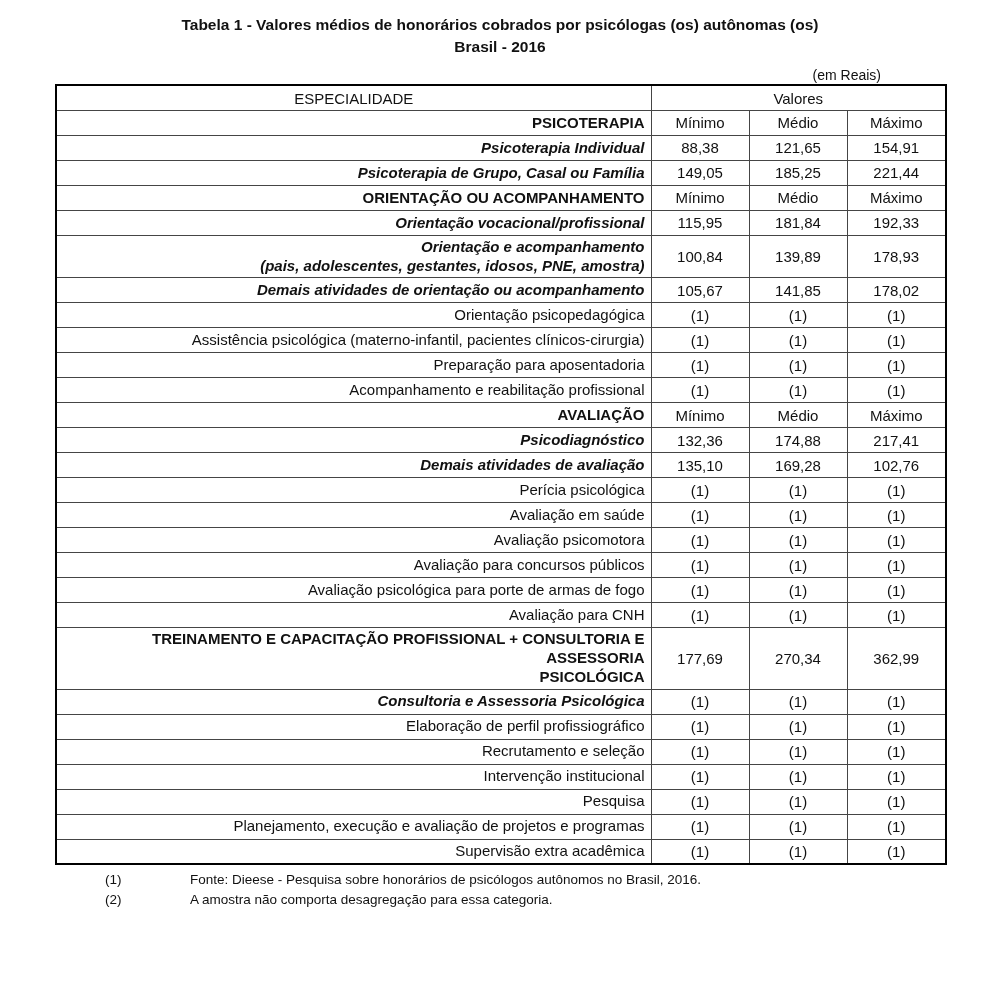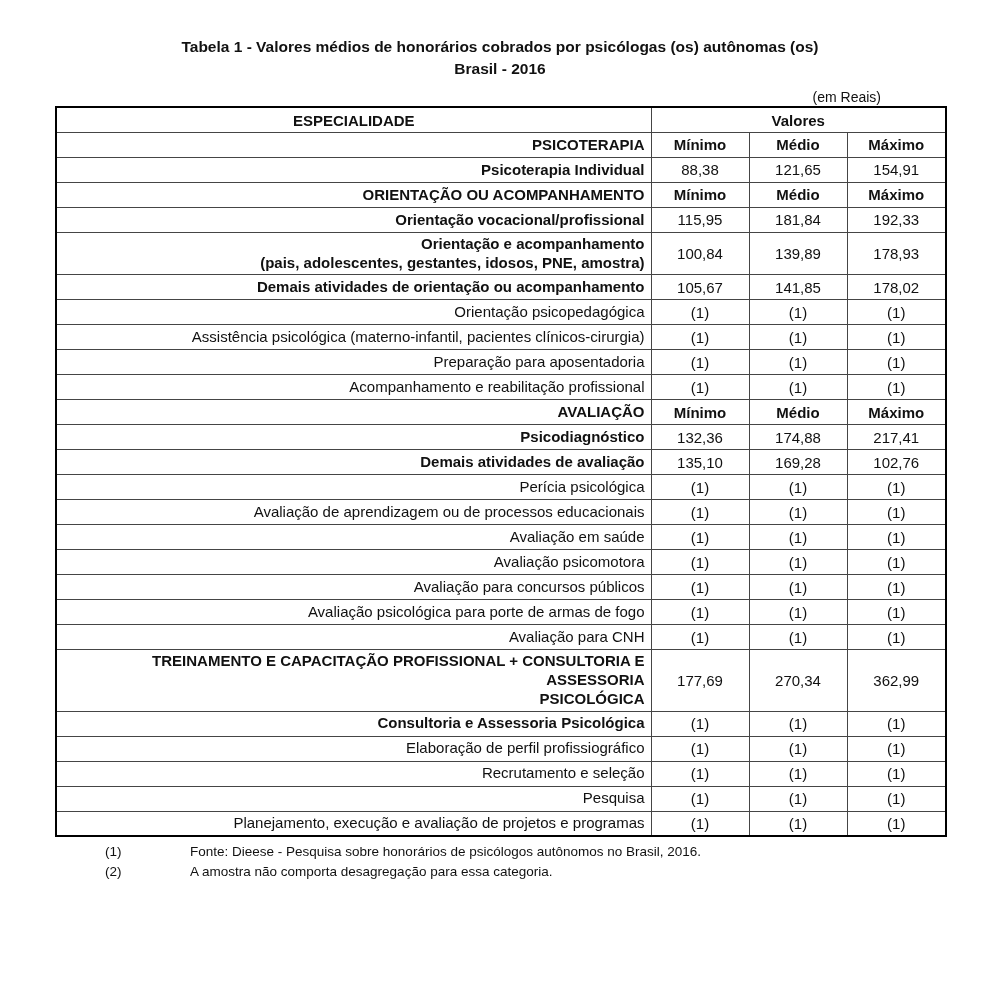--- a/index.html
+++ b/index.html
@@ -6,21 +6,21 @@
   html, body { margin: 0; padding: 0; }
   body {
     width: 1000px; height: 1000px;
     background: #ffffff;
     color: #1a1a1a;
     font-family: "Liberation Sans", sans-serif;
   }
   .page { position: relative; width: 1000px; height: 1000px; background: #fff; overflow: hidden; }
 
   .title {
-    padding-top: 36px;
+    padding-top: 14px;
     text-align: center;
     font-weight: bold;
     font-size: 15.5px;
     line-height: 1.4;
     color: #111;
   }
 
   .table-wrap { width: 894px; margin: 10px 0 0 55px; }
 
   .unit-note {
@@ -39,28 +39,28 @@
   }
   table.fees th, table.fees td {
     border: 1.4px solid #454545;
     font-size: 15px;
     padding: 2px 6px;
     color: #111;
     vertical-align: middle;
   }
   th.col-esp, th.col-val {
     text-align: center;
-    font-weight: bold;
+    font-weight: normal;
     height: 25px;
   }
   td.label { text-align: right; padding-left: 7px; height: 25px; line-height: 1.25; }
   td.val   { text-align: center; }
   tr.section td.label { font-weight: bold; }
-  tr.bold td.label    { font-weight: bold; }
-  td.val.vbold        { font-weight: bold; }
+  tr.bold td.label    { font-weight: bold; font-style: italic; }
+  td.val.vbold        { font-weight: normal; }
 
   .footnotes { margin: 5px 0 0 105px; font-size: 13.5px; color: #111; line-height: 1.45; }
   .footnote { display: flex; }
   .footnote .marker { width: 85px; flex: 0 0 85px; }
   .footnote .ftext { flex: 1; }
 </style>
 </head>
 <body>
 
 <div class="page">
@@ -92,20 +92,26 @@
             <td class="val vbold">Mínimo</td>
             <td class="val vbold">Médio</td>
             <td class="val vbold">Máximo</td>
           </tr>
           <tr class="bold">
             <td class="label">Psicoterapia Individual</td>
             <td class="val">88,38</td>
             <td class="val">121,65</td>
             <td class="val">154,91</td>
           </tr>
+          <tr class="bold">
+            <td class="label">Psicoterapia de Grupo, Casal ou Família</td>
+            <td class="val">149,05</td>
+            <td class="val">185,25</td>
+            <td class="val">221,44</td>
+          </tr>
           <tr class="section">
             <td class="label">ORIENTAÇÃO OU ACOMPANHAMENTO</td>
             <td class="val vbold">Mínimo</td>
             <td class="val vbold">Médio</td>
             <td class="val vbold">Máximo</td>
           </tr>
           <tr class="bold">
             <td class="label">Orientação vocacional/profissional</td>
             <td class="val">115,95</td>
             <td class="val">181,84</td>
@@ -168,26 +174,20 @@
             <td class="val">169,28</td>
             <td class="val">102,76</td>
           </tr>
           <tr class="regular">
             <td class="label">Perícia psicológica</td>
             <td class="val">(1)</td>
             <td class="val">(1)</td>
             <td class="val">(1)</td>
           </tr>
           <tr class="regular">
-            <td class="label">Avaliação de aprendizagem ou de processos educacionais</td>
-            <td class="val">(1)</td>
-            <td class="val">(1)</td>
-            <td class="val">(1)</td>
-          </tr>
-          <tr class="regular">
             <td class="label">Avaliação em saúde</td>
             <td class="val">(1)</td>
             <td class="val">(1)</td>
             <td class="val">(1)</td>
           </tr>
           <tr class="regular">
             <td class="label">Avaliação psicomotora</td>
             <td class="val">(1)</td>
             <td class="val">(1)</td>
             <td class="val">(1)</td>
@@ -231,27 +231,39 @@
             <td class="val">(1)</td>
             <td class="val">(1)</td>
           </tr>
           <tr class="regular">
             <td class="label">Recrutamento e seleção</td>
             <td class="val">(1)</td>
             <td class="val">(1)</td>
             <td class="val">(1)</td>
           </tr>
           <tr class="regular">
+            <td class="label">Intervenção institucional</td>
+            <td class="val">(1)</td>
+            <td class="val">(1)</td>
+            <td class="val">(1)</td>
+          </tr>
+          <tr class="regular">
             <td class="label">Pesquisa</td>
             <td class="val">(1)</td>
             <td class="val">(1)</td>
             <td class="val">(1)</td>
           </tr>
           <tr class="regular">
             <td class="label">Planejamento, execução e avaliação de projetos e programas</td>
+            <td class="val">(1)</td>
+            <td class="val">(1)</td>
+            <td class="val">(1)</td>
+          </tr>
+          <tr class="regular">
+            <td class="label">Supervisão extra acadêmica</td>
             <td class="val">(1)</td>
             <td class="val">(1)</td>
             <td class="val">(1)</td>
           </tr>
         </tbody>
     </table>
   </div>
 
   <div class="footnotes" id="footnotes">
       <div class="footnote">

